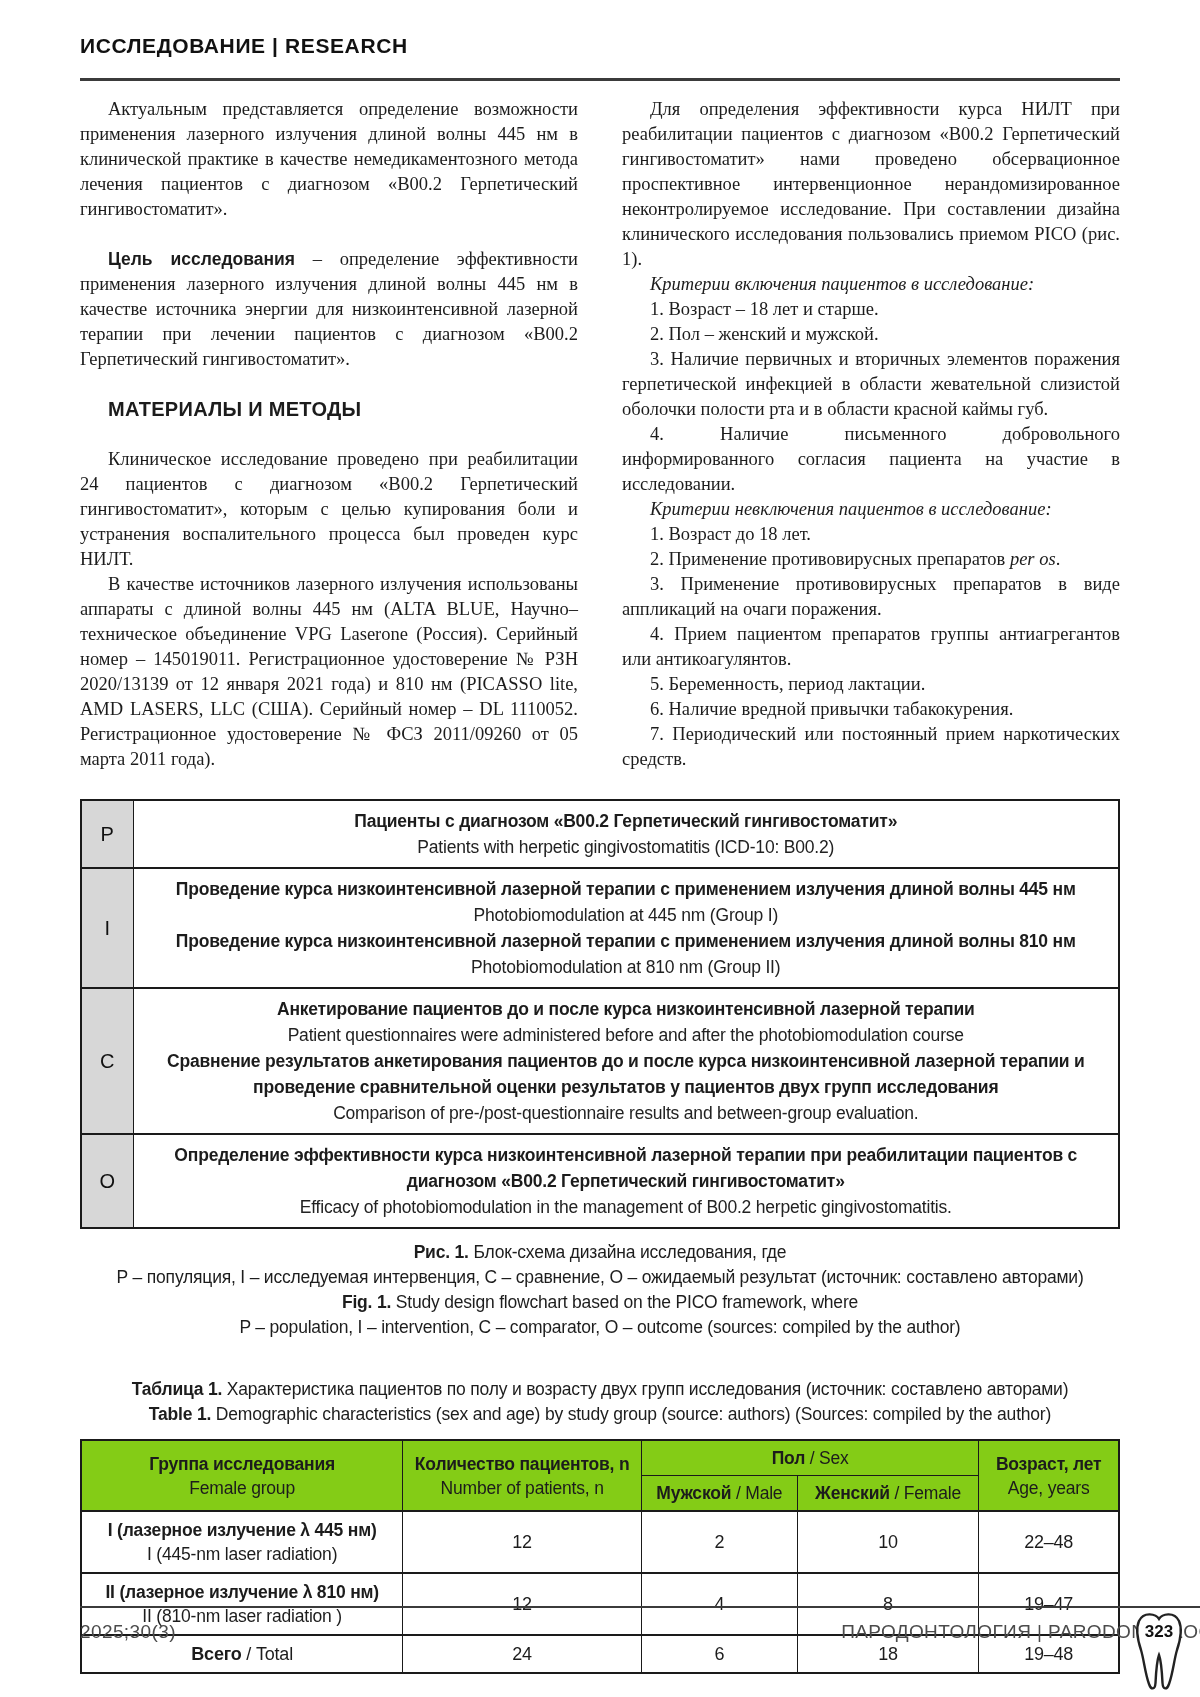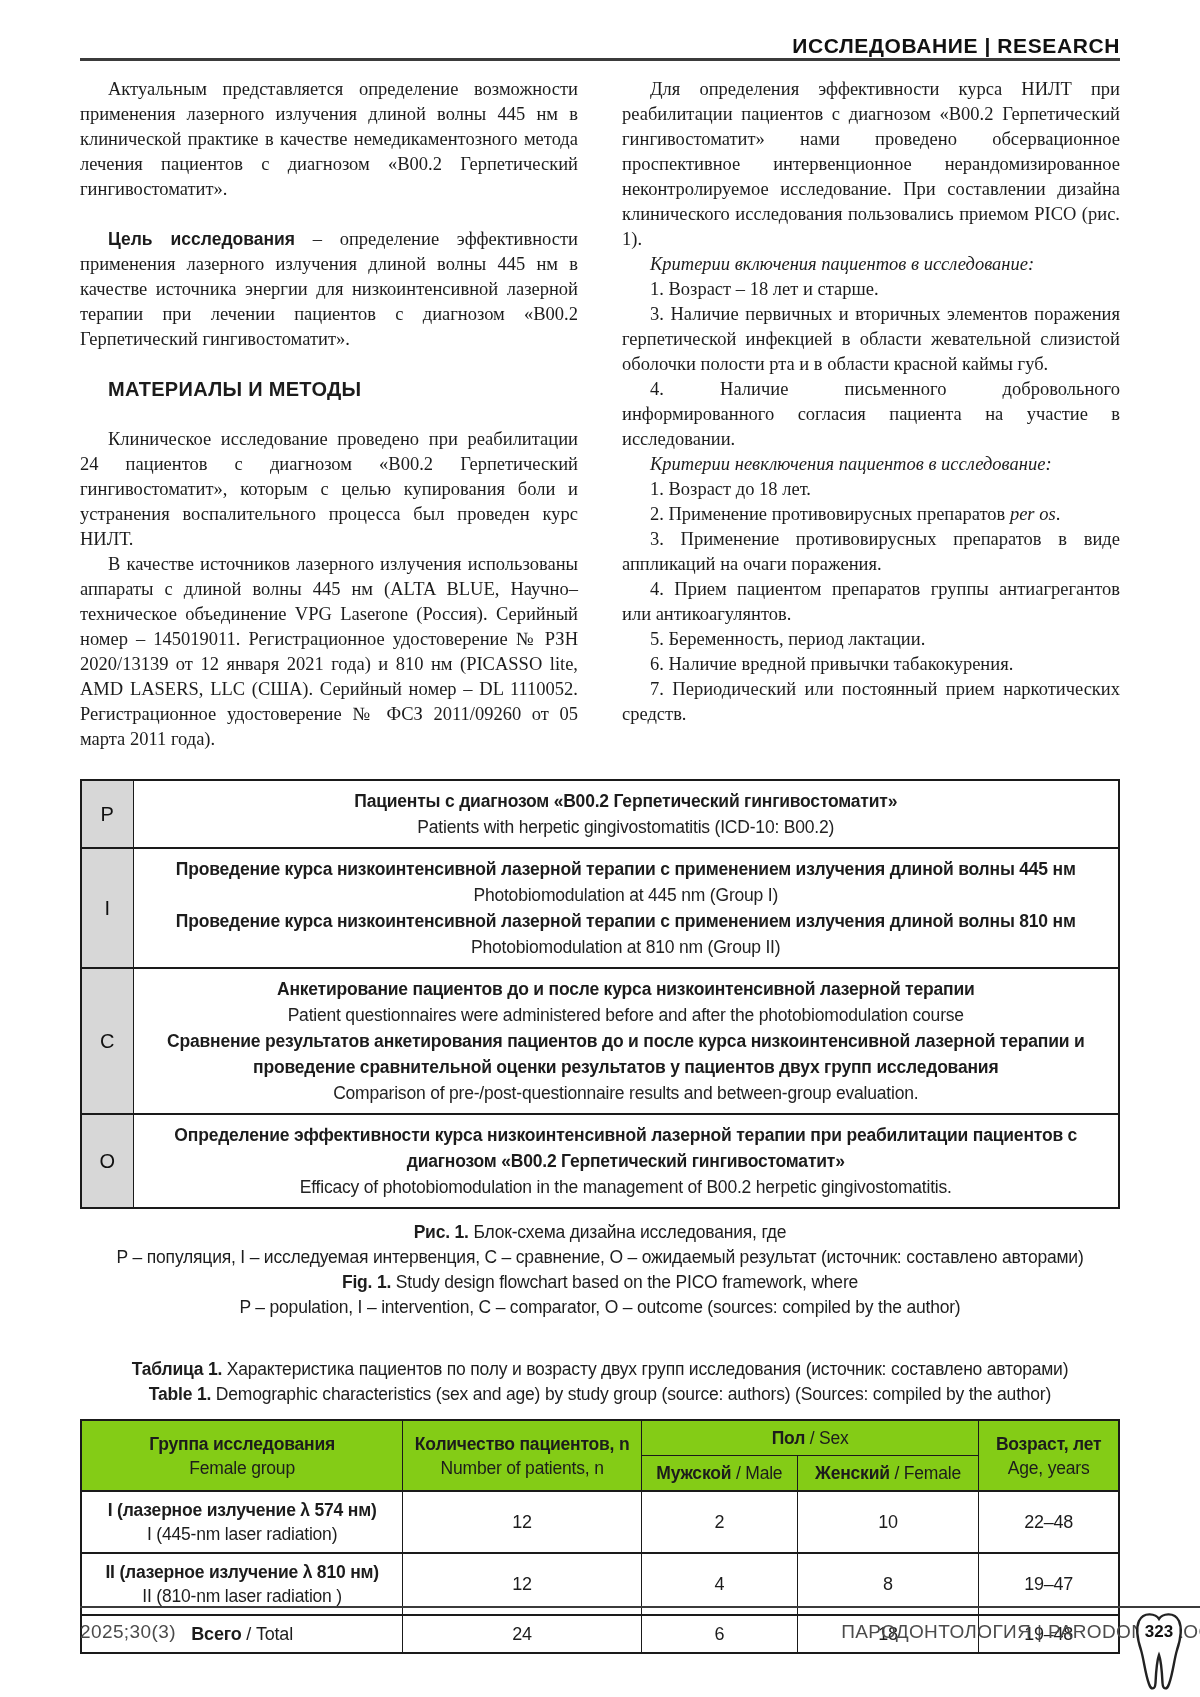--- a/index.html
+++ b/index.html
@@ -11,22 +11,21 @@
     position:relative;
     overflow:hidden;
   }
   .page { position:relative; width:1200px; height:1697px; }
   .content { margin:0 80px; }
 
   
   .header {
     padding-top:34px;
     border-bottom:3px solid #3b3b3b;
-    padding-bottom:0;
-    text-align:right;
+    padding-bottom:20px;
   }
   .header .title {
     font-family:"Liberation Sans", sans-serif;
     font-weight:700; font-size:21px; letter-spacing:.6px; color:#111;
   }
 
   
   .columns { display:flex; gap:44px; margin-top:16px; }
   .col { flex:1; text-align:justify; font-size:18.5px; line-height:25px; }
   .col p { text-indent:28px; }
@@ -114,20 +113,21 @@
         <p><span class="goal-label">Цель исследования</span><span> – определение эффективности применения лазерного излучения длиной волны 445 нм в качестве источника энергии для низкоинтенсивной лазерной терапии при лечении пациентов с диагнозом «В00.2 Герпетический гингивостоматит».</span></p>
         <div class="section-heading">МАТЕРИАЛЫ И МЕТОДЫ</div>
         <p>Клиническое исследование проведено при реабилитации 24 пациентов с диагнозом «В00.2 Герпетический гингивостоматит», которым с целью купирования боли и устранения воспалительного процесса был проведен курс НИЛТ.</p>
         <p>В качестве источников лазерного излучения использованы аппараты с длиной волны 445 нм (ALTA BLUE, Научно–техническое объединение VPG Laserone (Россия). Серийный номер – 145019011. Регистрационное удостоверение № РЗН 2020/13139 от 12 января 2021 года) и 810 нм (PICASSO lite, AMD LASERS, LLC (США). Серийный номер – DL 1110052. Регистрационное удостоверение № ФСЗ 2011/09260 от 05 марта 2011 года).</p>
       </div>
 
       <div class="col">
         <p>Для определения эффективности курса НИЛТ при реабилитации пациентов с диагнозом «В00.2 Герпетический гингивостоматит» нами проведено обсервационное проспективное интервенционное нерандомизированное неконтролируемое исследование. При составлении дизайна клинического исследования пользовались приемом PICO (рис. 1).</p>
         <p class="it">Критерии включения пациентов в исследование:</p>
         <p>1. Возраст – 18 лет и старше.</p>
+        <p>2. Пол – женский и мужской.</p>
         <p>3. Наличие первичных и вторичных элементов поражения герпетической инфекцией в области жевательной слизистой оболочки полости рта и в области красной каймы губ.</p>
         <p>4. Наличие письменного добровольного информированного согласия пациента на участие в исследовании.</p>
         <p class="it">Критерии невключения пациентов в исследование:</p>
         <p>1. Возраст до 18 лет.</p>
         <p><span>2. Применение противовирусных препаратов </span><span class="it">per os</span><span>.</span></p>
         <p>3. Применение противовирусных препаратов в виде аппликаций на очаги поражения.</p>
         <p>4. Прием пациентом препаратов группы антиагрегантов или антикоагулянтов.</p>
         <p>5. Беременность, период лактации.</p>
         <p>6. Наличие вредной привычки табакокурения.</p>
         <p>7. Периодический или постоянный прием наркотических средств.</p>
@@ -200,21 +200,21 @@
           <th rowspan="2"><span class="hd-b">Возраст, лет</span><br><span>Age, years</span></th>
         </tr>
         <tr>
           <th><span class="hd-b">Мужской</span><span> / Male</span></th>
           <th><span class="hd-b">Женский</span><span> / Female</span></th>
         </tr>
       </thead>
       <tbody>
         <tr>
           <td>
-              <span class="cell-ru">I (лазерное излучение λ 574 нм)</span>
+              <span class="cell-ru">I (лазерное излучение λ 445 нм)</span>
               <span class="cell-en">I (445-nm laser radiation)</span>
             </td>
           <td>12</td>
           <td>2</td>
           <td>10</td>
           <td>22–48</td>
         </tr>
         <tr>
           <td>
               <span class="cell-ru">II (лазерное излучение λ 810 нм)</span>

